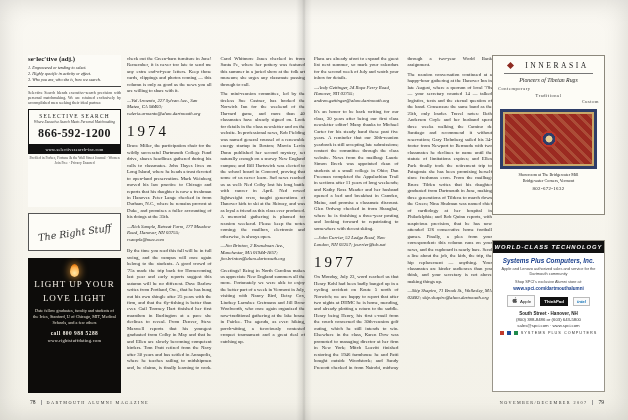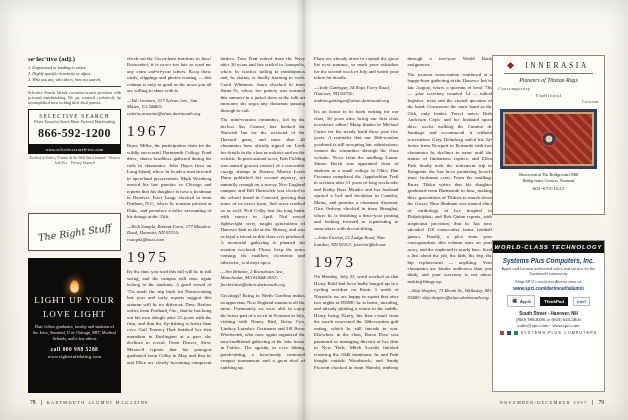--- a/index.html
+++ b/index.html
@@ -33,21 +33,21 @@
   .sel-phone{font-size:12px;font-weight:bold;letter-spacing:.4px;margin:0;}
   .sel-urlbar{background:#111;color:#fff;font-size:4.2px;text-align:center;padding:2px 0;letter-spacing:.3px;}
   .sel-foot{font-size:3.6px;text-align:center;color:#444;margin-top:2px;line-height:1.4;}
 
   .ad-rightstuff{top:213px;height:38px;border:1px solid #555;background:#fdfcf7;
                  display:flex;align-items:center;justify-content:center;}
   .rs-script{font-size:9.5px;font-style:italic;transform:rotate(-8deg);color:#2b2b2b;
              font-family:"DejaVu Serif",serif;}
 
   .ad-lovelife{top:258px;height:135px;background:#0d0c0a;color:#f4efe6;text-align:center;
-               padding:22px 5px;box-sizing:border-box;}
+               padding:6px 5px;box-sizing:border-box;}
   .flame{width:9px;height:13px;margin:0 auto 2px;
          background:radial-gradient(circle at 50% 70%,#ffe9a8,#ffb14d 55%,#d96a00 90%);
          border-radius:50% 50% 50% 50%/62% 62% 38% 38%;box-shadow:0 0 7px 2px rgba(255,170,60,.55);}
   .ll-title{font-size:9px;letter-spacing:1px;line-height:1.15;margin:1px 0 4px;font-family:"Liberation Serif",serif;}
   .ll-body{font-size:4.3px;line-height:1.45;margin:0 0 4px;color:#e8e2d4;}
   .ll-phone{font-size:5.4px;font-weight:bold;letter-spacing:.5px;margin:0 0 2px;}
   .ll-url{font-size:4.4px;letter-spacing:.3px;}
 
   
   .adcol-r{position:absolute;left:492px;width:113px;box-sizing:border-box;}
@@ -124,40 +124,39 @@
     <div class="ll-title">LOVE LIGHT</div>
     <p class="ll-body">Date fellow graduates, faculty and students of the Ivies, Stanford, U of Chicago, MIT, Medical Schools, and a few others</p>
     <div class="ll-phone">call 800 988 5288</div>
     <div class="ll-url">www.rightstuffdating.com</div>
   </div>
 
   <div class="flow flow-left">
     <p class="bt">check out the Green-barn furniture in June! Remember, it is never too late to send me any extra end-of-year letters. Keep those cards, clippings and photos coming — this column is only as good as the news you all are willing to share with it.</p>
     <p class="sig">—Val Armento, 227 Sylvan Ave., San Mateo, CA 94403; valerie.armento@alum.dartmouth.org</p>
 
-    <h2 class="yr">1967</h2>
+    <h2 class="yr">1974</h2>
     <p class="bt">Bruce Miller, the participation chair for the wildly successful Dartmouth College Fund drive, shares headlines gathered during his calls to classmates. John Hayes lives on Long Island, where he heads a trust devoted to open-land preservation. Mark Weinberg moved his law practice to Chicago and reports that his daughter is now a freshman in Hanover. Peter Lange checked in from Durham, N.C., where he remains provost at Duke, and promises a fuller accounting of his doings at the 35th.</p>
     <p class="sig">—Rick Sample, Retreat Farm, 177 Meadow Road, Hanover, NH 03755; rsample@mac.com</p>
 
-    <h2 class="yr">1975</h2>
     <p class="bt">By the time you read this fall will be in full swing, and the campus will once again belong to the students. A good crowd of '75s made the trip back for Homecoming last year and early reports suggest this autumn will be no different. Dave Barlow writes from Portland, Ore., that he has hung out his own shingle after 25 years with the firm, and that the fly-fishing is better than ever. Gail Toomey Hart finished her first marathon in Burlington at a pace she declines to reveal. From Denver, Steve Maxwell reports that his youngest graduated from Colby in May and that he and Ellen are slowly becoming competent birders. Tom Pratt retired from the Navy after 30 years and has settled in Annapolis, where he teaches sailing to midshipmen and, he claims, is finally learning to cook. Carol Whitmore Janes checked in from Santa Fe, where her pottery was featured this summer in a juried show at the folk art museum; she urges any classmate passing through to call.</p>
     <p class="bt">The mini-reunion committee, led by the tireless Sue Castner, has booked the Norwich Inn for the weekend of the Harvard game, and more than 40 classmates have already signed on. Look for details in the class newsletter and on the website. In professional news, Rob Fielding was named general counsel of a renewable energy startup in Boston; Marcia Levin Dunn published her second mystery, set naturally enough on a snowy New England campus; and Bill Hartswick was elected to the school board in Concord, proving that some of us never learn. Sad news reached us as well: Ned Colby lost his long battle with cancer in April. Ned rowed lightweight crew, taught generations of Hanover kids to ski at the Skiway, and was as loyal a friend as this class ever produced. A memorial gathering is planned for reunion weekend. Please keep the notes coming; the mailbox, electronic and otherwise, is always open.</p>
     <p class="sig">—Jim Brinton, 2 Brandman Ave., Manchester, MA 01944-1857; jim.brinton@alum.dartmouth.org</p>
 
     <p class="bt">Greetings! Being in North Carolina makes us appreciate New England summers all the more. Fortunately we were able to enjoy the better part of a week in Vermont in July, visiting with Nancy Bird, Betsy Cox, Lindsey Larrabee Gretmann and Jill Brow Woolworth, who once again organized the now-traditional gathering at the lake house in Fairlee. The agenda, as ever: hiking, porch-sitting, a ferociously contested croquet tournament and a great deal of catching up.</p>
   </div>
 
   <div class="flow flow-right">
     <p class="bt">Plans are already afoot to expand the guest list next summer, so mark your calendars for the second week of July and watch your inbox for details.</p>
     <p class="sig">—Andy Gettinger, 24 Rope Ferry Road, Hanover, NH 03755; andrew.gettinger@alum.dartmouth.org</p>
 
     <p class="bt">It's an honor to be back writing for our class, 30 years after being our first class newsletter editor! Many thanks to Michael Carter for his steady hand these past five years. A reminder that our 30th-reunion yearbook is still accepting late submissions; contact the committee through the class website. News from the mailbag: Laurie Simon Breck was appointed dean of students at a small college in Ohio; Dan Freeman completed the Appalachian Trail in sections after 11 years of long weekends; and Kathy Ross Meader and her husband opened a bed and breakfast in Camden, Maine, and promise a classmate discount. Glen Ordway checked in from Shanghai, where he is finishing a three-year posting and looking forward to repatriating to somewhere with decent skiing.</p>
     <p class="sig">—John Currier, 52 Ledge Road, New London, NH 03257; jcurrier@tds.net</p>
 
-    <h2 class="yr">1973</h2>
+    <h2 class="yr">1977</h2>
     <p class="bt">On Monday, July 23, word reached us that Henry Kohl had been badly banged up in a cycling accident on Route 5 north of Norwich; we are happy to report that after two nights at DHMC he is home, mending, and already plotting a return to the saddle. Henry being Henry, his first e-mail from the couch concerned the 30th-reunion golf outing, which he still intends to win. Elsewhere in the class, Karen Dow was promoted to managing director at her firm in New York; Mitch Leavitt finished restoring the 1946 farmhouse he and Patti bought outside Woodstock; and Sandy Prescott checked in from Nairobi, midway through a two-year World Bank assignment.</p>
     <p class="bt">The reunion conversation continued at a happy-hour gathering at the Hanover Inn in late August, where a quorum of local '78s — your secretary counted 14 — talked logistics, tents and the eternal question of the band. Consensus: the same band as the 25th, only louder. Travel notes: Beth Anderson Coyle and her husband spent three weeks walking the Camino de Santiago and recommend it without reservation; Gary Holmberg sailed his 34-footer from Newport to Bermuda with two classmates he declines to name until the statute of limitations expires; and Ellen Park finally took the retirement trip to Patagonia she has been promising herself since freshman econ. From the mailbag: Bruce Tilden writes that his daughter graduated from Dartmouth in June, making three generations of Tildens to march down the Green; Nina Shulman was named chief of cardiology at her hospital in Philadelphia; and Rob Quinn reports, with suspicious precision, that he has now attended 126 consecutive home football games. Finally, a plea from your correspondent: this column runs on your news, and the cupboard is nearly bare. Send a line about the job, the kids, the trip, the hip replacement — anything. Your classmates are kinder audiences than you think, and your secretary is not above making things up.</p>
     <p class="sig">—Skip Shapiro, 71 Brook St., Wellesley, MA 02482; skip.shapiro@alum.dartmouth.org</p>
   </div>
 
   <div class="adcol-r ad-innerasia">
     <div class="ia-head">
       <span class="ia-diamond"></span>
       <span>INNERASIA</span>
     </div>

